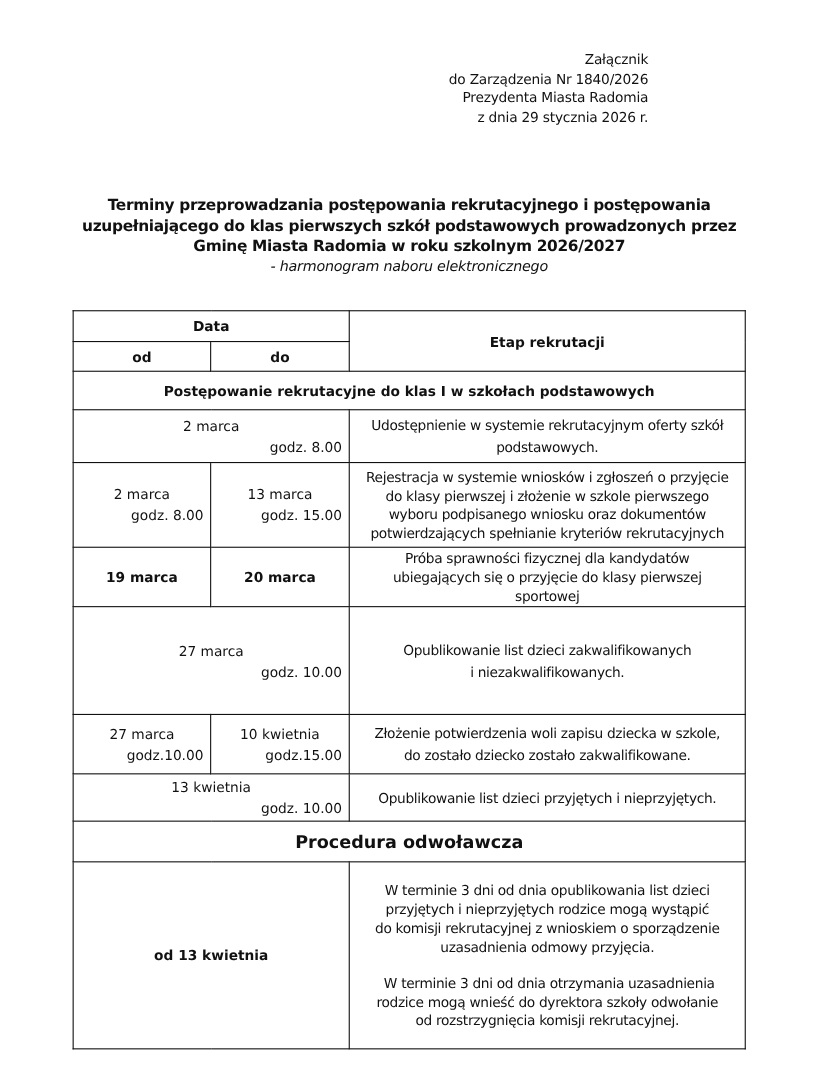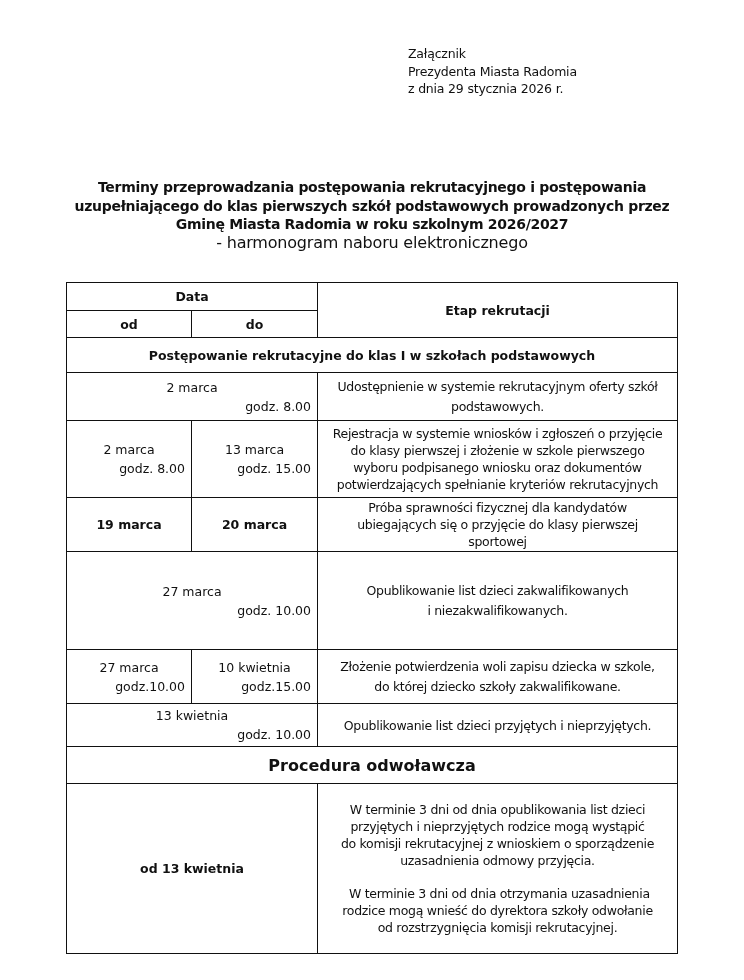--- a/index.html
+++ b/index.html
@@ -1,35 +1,36 @@
 <!DOCTYPE html>
 <html><head>
 <meta charset="utf-8">
 <style>
   html, body { margin:0; padding:0; background:#fff; }
   body { width:744px; height:980px; position:relative; font-family:"DejaVu Sans", sans-serif; color:#111; overflow:hidden; }
   .annex { position:absolute; left:408px; top:45px; font-size:12.5px; line-height:17.5px; letter-spacing:-0.2px; }
-  .annex div { white-space:nowrap; }
+  .annex div { white-space:nowrap;text-align:right; }
   .title { position:absolute; left:60px; width:624px; top:178px; text-align:center; font-size:14px; line-height:18.5px; font-weight:bold; letter-spacing:-0.3px; }
-  .subtitle { font-weight:normal; font-size:16px; letter-spacing:-0.2px; }
+  .subtitle { font-weight:normal; font-size:13px; letter-spacing:-0.2px;font-style:italic; }
   table.sched { position:absolute; left:66px; top:282px; width:611px; border-collapse:collapse; font-size:12.5px; table-layout:fixed; }
   table.sched td { border:1px solid #111; padding:0 6px; vertical-align:middle; }
   td.c { text-align:center; }
   td.b { font-weight:bold; }
   td.desc { text-align:center; line-height:17px; letter-spacing:-0.3px; font-size:12.5px; }
   .date-bold { font-weight:normal; display:block; line-height:19px; }
   .date-time { display:block; line-height:19px;text-align:right; }
   .para { display:block; }
   .gap { height:16px; display:block; }
 </style>
 </head>
 <body>
 
 <div class="annex">
   <div>Załącznik</div>
+  <div>do Zarządzenia Nr 1840/2026</div>
   <div>Prezydenta Miasta Radomia</div>
   <div>z dnia  29 stycznia 2026 r.</div>
 </div>
 
 <div class="title">
   <div>Terminy przeprowadzania postępowania rekrutacyjnego i postępowania</div>
   <div>uzupełniającego do klas pierwszych szkół podstawowych prowadzonych przez</div>
   <div>Gminę Miasta Radomia w roku szkolnym 2026/2027</div>
   <div class="subtitle">- harmonogram naboru elektronicznego</div>
 </div>
@@ -106,21 +107,21 @@
     <td class="c">
       <span class="date-bold">27 marca</span>
       <span class="date-time">godz.10.00</span>
     </td>
     <td class="c">
       <span class="date-bold">10 kwietnia</span>
       <span class="date-time">godz.15.00</span>
     </td>
     <td class="desc">
       <span class="para" style="line-height:20px">Złożenie potwierdzenia woli zapisu dziecka w szkole,</span>
-      <span class="para" style="line-height:20px">do której dziecko szkoły zakwalifikowane.</span>
+      <span class="para" style="line-height:20px">do zostało dziecko zostało zakwalifikowane.</span>
     </td>
   </tr>
 
   <tr style="height:43px">
     <td colspan="2" class="c">
       <span class="date-bold">13 kwietnia</span>
       <span class="date-time">godz. 10.00</span>
     </td>
     <td class="desc">
       <span class="para">Opublikowanie list dzieci przyjętych i nieprzyjętych.</span>

